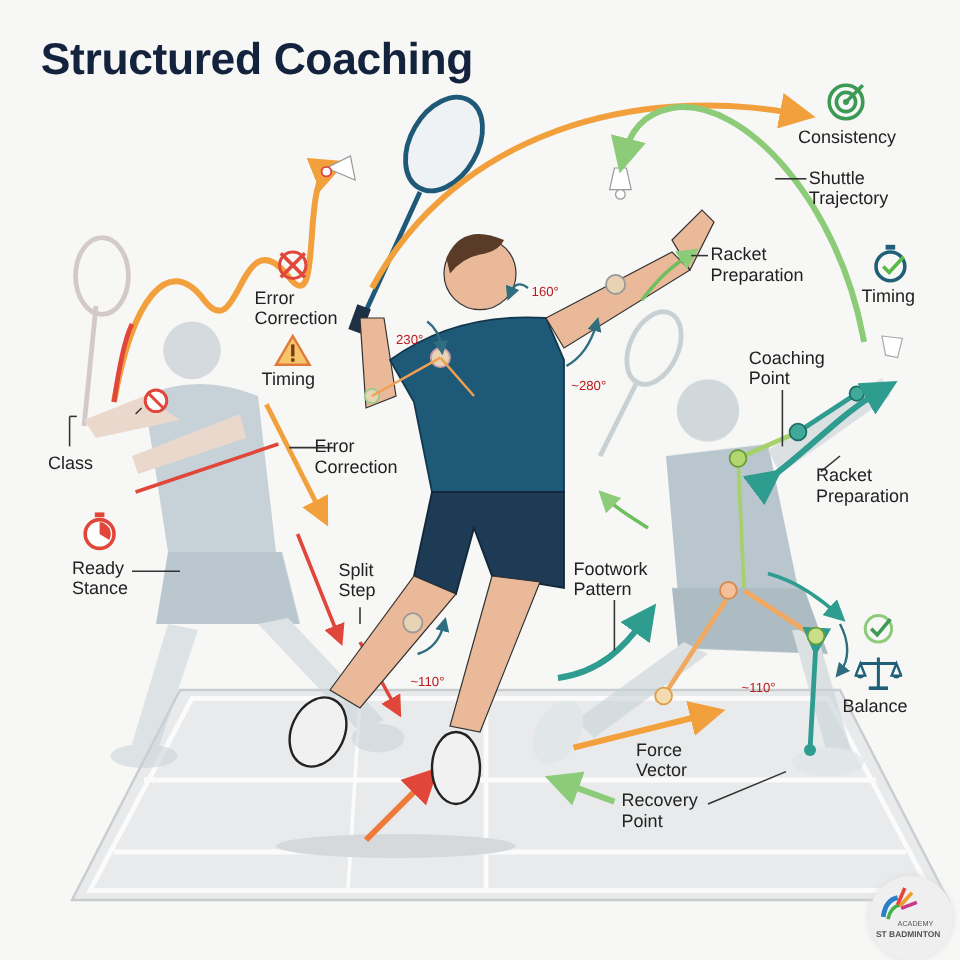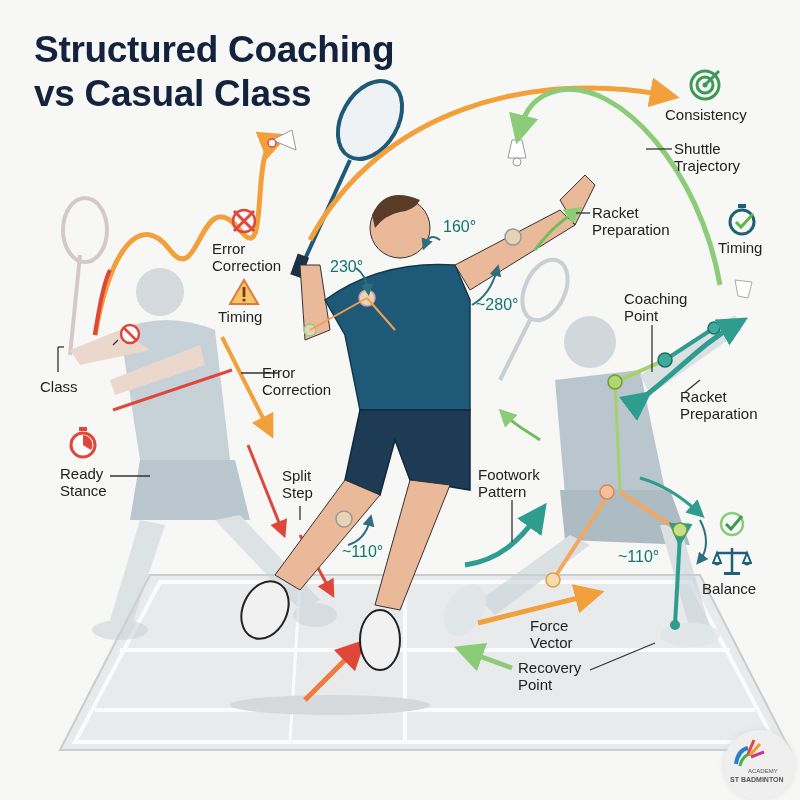--- a/index.html
+++ b/index.html
@@ -1,31 +1,30 @@
 <!DOCTYPE html>
 <html><head>
 <meta charset="utf-8">
 <style>
   html,body{margin:0;padding:0;}
   body{width:800px;height:800px;background:#f7f7f6;position:relative;overflow:hidden;font-family:"Liberation Sans","DejaVu Sans",sans-serif;color:#1e2a38;}
   #stage{position:absolute;left:0;top:0;width:800px;height:740px;}
   .title{position:absolute;left:34px;top:28px;font-weight:700;font-size:37px;line-height:44px;color:#14233d;letter-spacing:-0.3px;}
   .lbl{position:absolute;font-size:15px;line-height:17px;color:#222;text-align:left;white-space:nowrap;}
-  .deg{position:absolute;font-size:16px;color:#0f766e;white-space:nowrap;}
+  .deg{position:absolute;font-size:11px;color:#b91c1c;white-space:nowrap;margin-top:20px;}
   svg{position:absolute;left:0;top:0;}
   .icon{position:absolute;}
 </style>
 </head>
 <body>
 
 <div id="stage">
 
   <div class="title">
     <div>Structured Coaching</div>
-    <div>vs Casual Class</div>
   </div>
 
   <svg width="800" height="800" viewBox="0 0 800 800">
     <defs>
       <marker id="mOrange" markerWidth="6" markerHeight="6" refX="3" refY="3" orient="auto">
           <path d="M0,0 L6,3 L0,6 z" fill="#f2a03c"></path>
         </marker>
       <marker id="mRed" markerWidth="6" markerHeight="6" refX="3" refY="3" orient="auto">
           <path d="M0,0 L6,3 L0,6 z" fill="#e0473a"></path>
         </marker>

